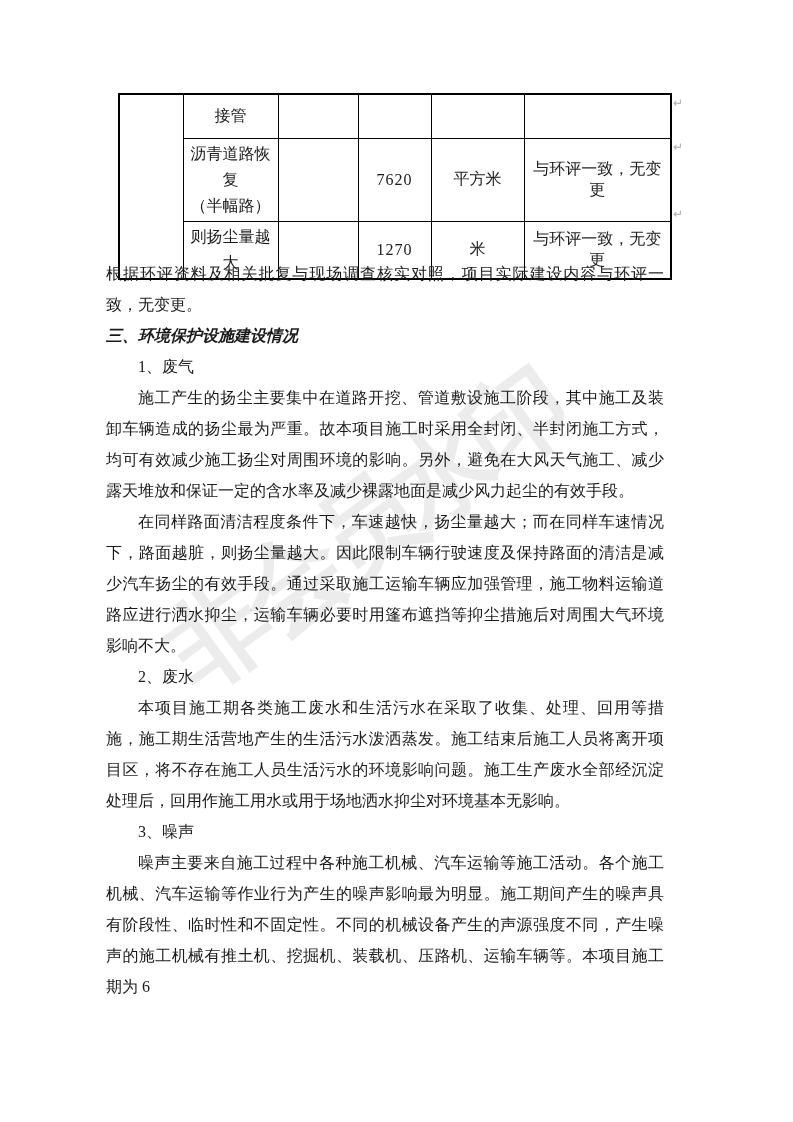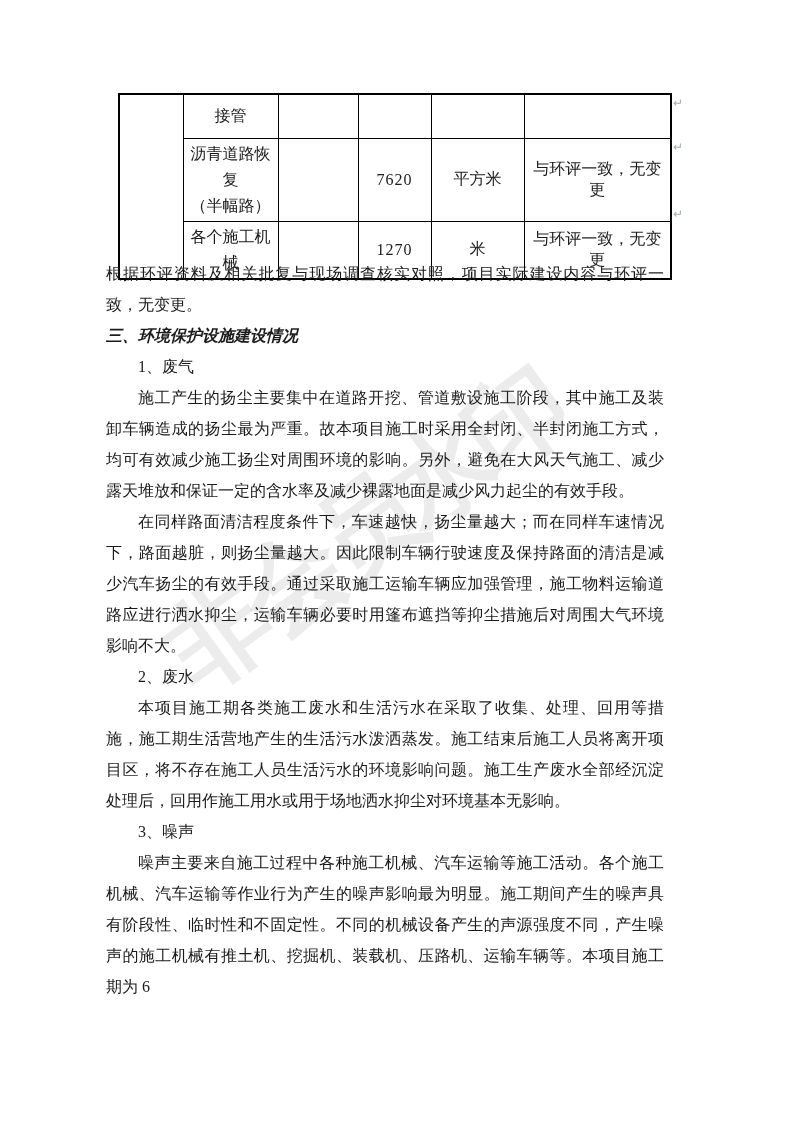--- a/index.html
+++ b/index.html
@@ -110,21 +110,21 @@
       </tr>
       <tr style="height:68px;">
         <td class="name-cell">沥青道路恢复
 （半幅路）</td>
         <td></td>
         <td class="num-cell">7620</td>
         <td>平方米</td>
         <td>与环评一致，无变更</td>
       </tr>
       <tr style="height:42px;">
-        <td class="name-cell">各个施工机械</td>
+        <td class="name-cell">则扬尘量越大</td>
         <td></td>
         <td class="num-cell">1270</td>
         <td>米</td>
         <td>与环评一致，无变更</td>
       </tr>
     </tbody>
   </table>
 
   <span class="row-mark m1">↵</span>
   <span class="row-mark m2">↵</span>

